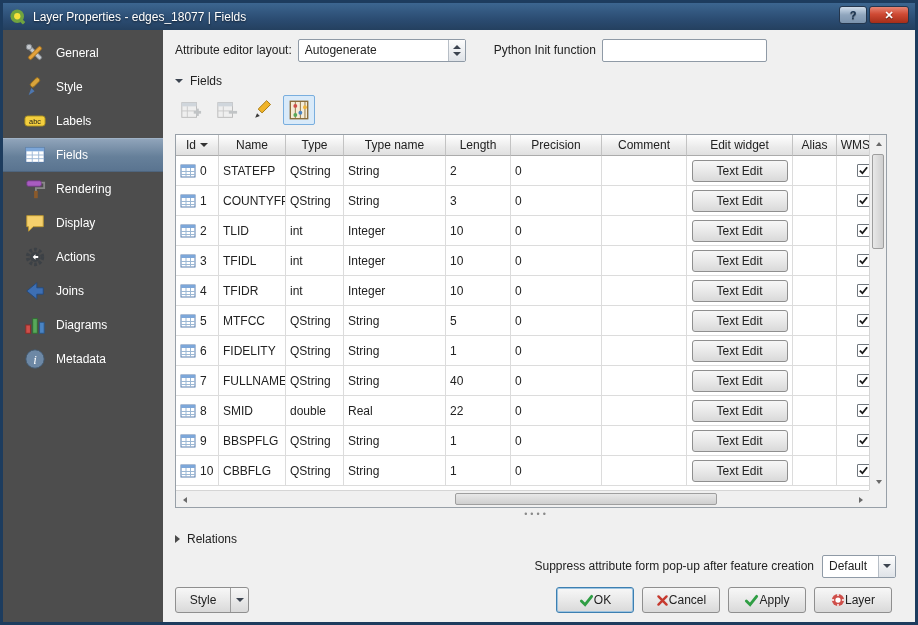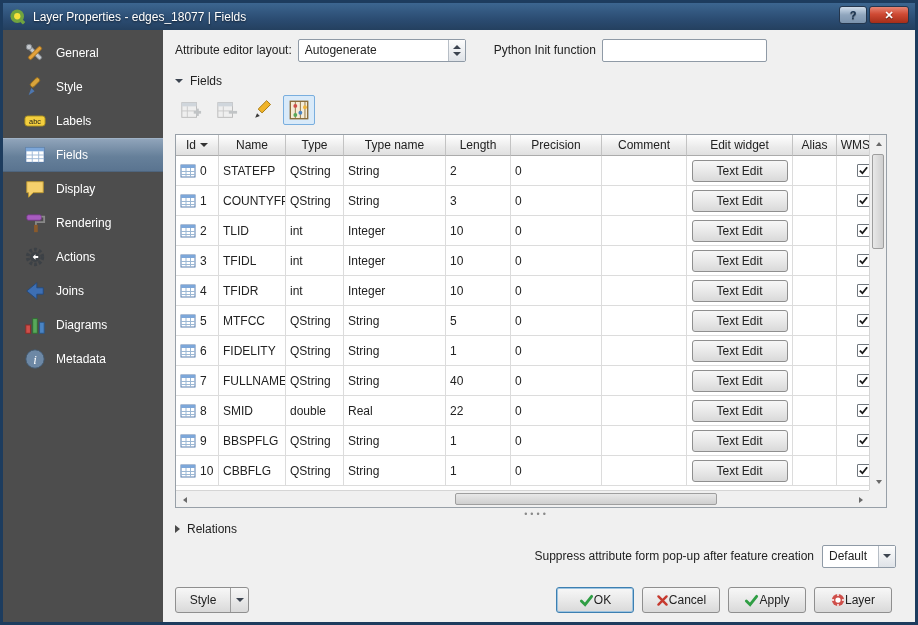--- a/index.html
+++ b/index.html
@@ -193,34 +193,34 @@
             <line x1="2" y1="16" x2="22" y2="16" stroke="#9bb7d4"></line>
             <line x1="9" y1="8" x2="9" y2="20" stroke="#9bb7d4"></line>
             <line x1="16" y1="8" x2="16" y2="20" stroke="#9bb7d4"></line>
           </svg>
         </span>
         <span class="side-label">Fields</span>
       </div>
       <div class="side-item">
         <span class="side-icon">
           <svg viewBox="0 0 24 24" width="22" height="22">
-            <path d="M3 4 h18 v12 h-11 l-5 5 v-5 h-2 z" fill="#f5d06c" stroke="#bb9730"></path>
-          </svg>
-        </span>
-        <span class="side-label">Display</span>
-      </div>
-      <div class="side-item">
-        <span class="side-icon">
-          <svg viewBox="0 0 24 24" width="22" height="22">
             <rect x="3" y="3" width="16" height="6" rx="2" fill="#a85cc0" stroke="#6e3a80"></rect>
             <path d="M19 5 h3 v6 h-9 v4" fill="none" stroke="#888" stroke-width="2"></path>
             <rect x="11" y="14" width="4" height="8" fill="#8a5a2b"></rect>
           </svg>
         </span>
         <span class="side-label">Rendering</span>
+      </div>
+      <div class="side-item">
+        <span class="side-icon">
+          <svg viewBox="0 0 24 24" width="22" height="22">
+            <path d="M3 4 h18 v12 h-11 l-5 5 v-5 h-2 z" fill="#f5d06c" stroke="#bb9730"></path>
+          </svg>
+        </span>
+        <span class="side-label">Display</span>
       </div>
       <div class="side-item">
         <span class="side-icon">
           <svg viewBox="0 0 24 24" width="22" height="22">
             <circle cx="12" cy="12" r="8" fill="none" stroke="#3c4146" stroke-width="4" stroke-dasharray="3 2.2"></circle>
             <circle cx="12" cy="12" r="5.5" fill="#3c4146"></circle>
             <path d="M9.5 12 l3-3 v2 h3 v2 h-3 v2 z" fill="#fff"></path>
           </svg>
         </span>
         <span class="side-label">Actions</span>
@@ -733,21 +733,21 @@
               <span class="sc-tri-right"></span>
             </div>
         </div>
         <div class="scroll-corner"></div>
       </div>
 
       <div class="splitter">
         <span class="dots">••••</span>
       </div>
 
-      <div class="section-header" style="margin-top:2px;">
+      <div class="section-header" style="margin-top:12px;">
         <span class="tri-right"></span>
         <span class="sec-label">Relations</span>
       </div>
 
       <div class="suppress-row">
         <span class="lbl">Suppress attribute form pop-up after feature creation</span>
         <div class="combo combo-default">
           <span class="combo-text">Default</span>
           <span class="combo-drop">
               <span class="tri-down"></span>

